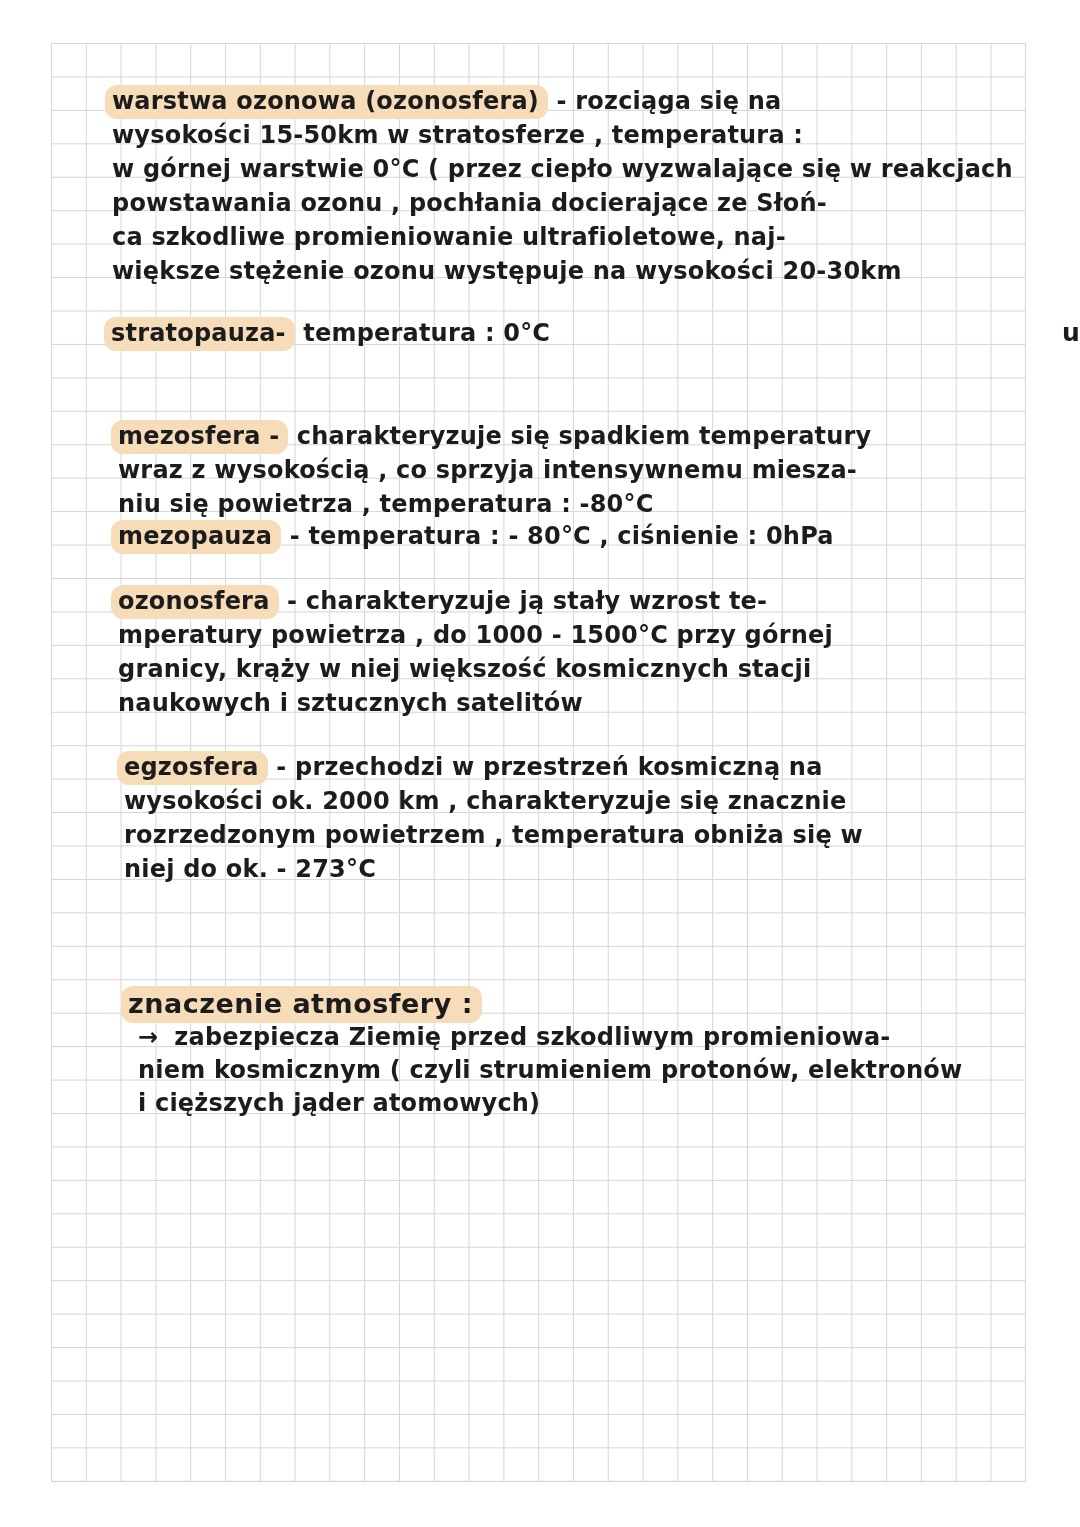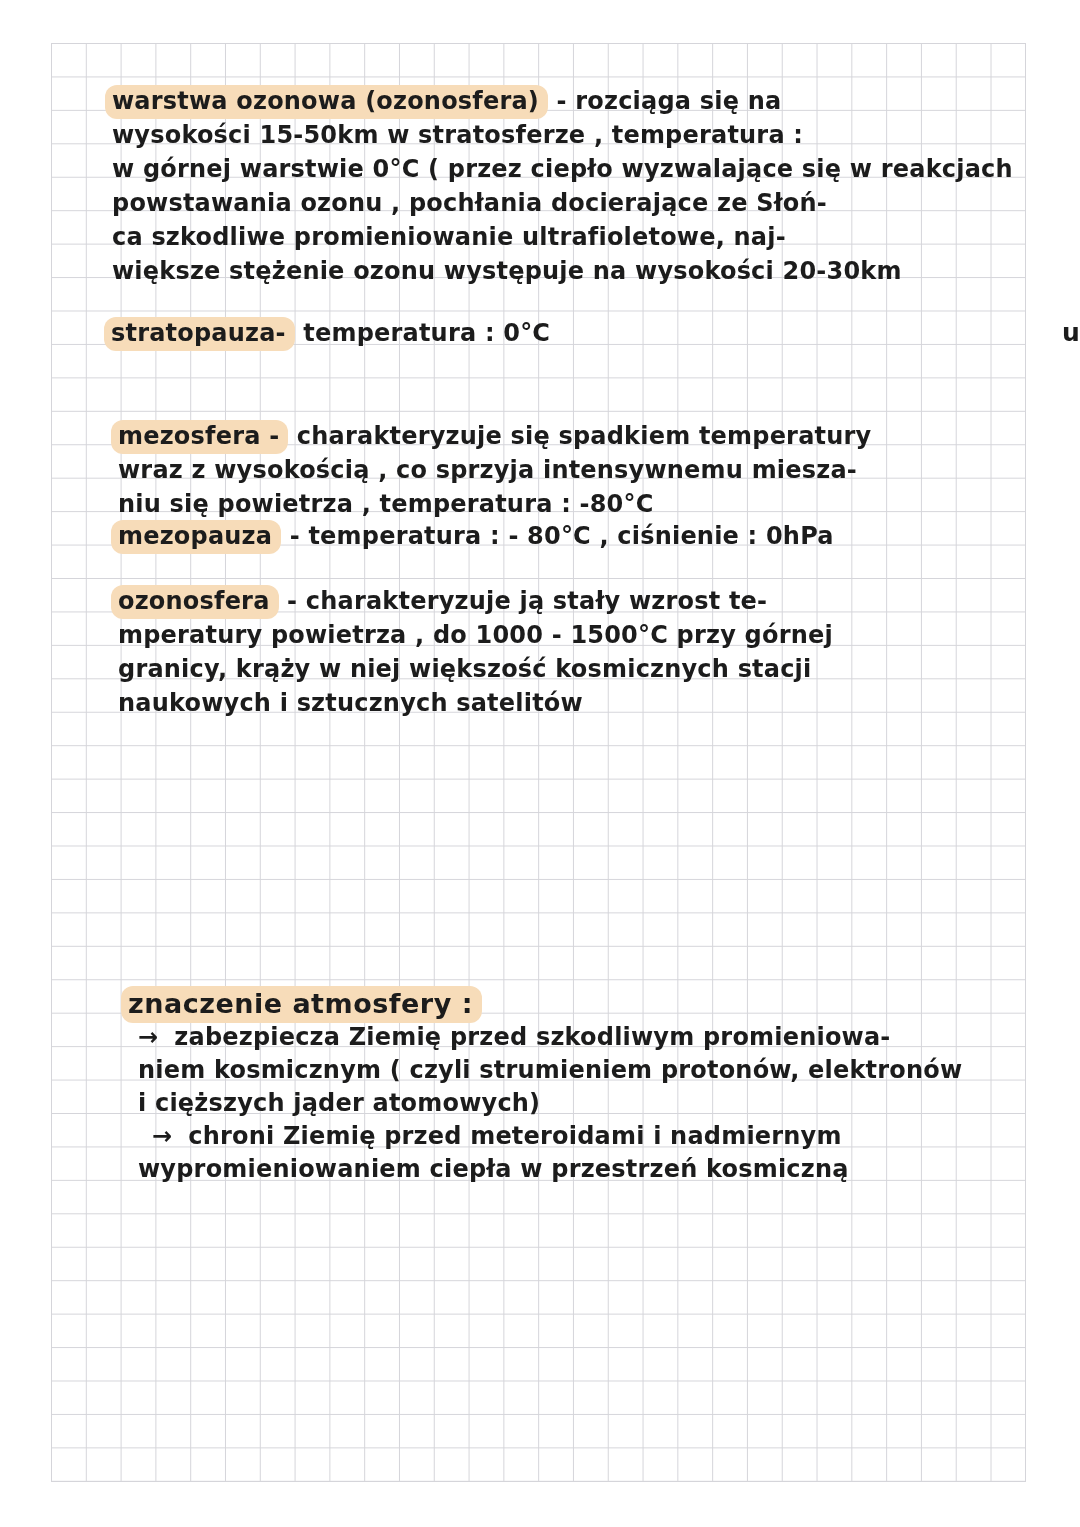--- a/index.html
+++ b/index.html
@@ -102,26 +102,28 @@
 wraz z wysokością , co sprzyja intensywnemu miesza-
 niu się powietrza , temperatura :  -80°C</span></div>
 
   <div class="para" id="sec-3"><span class="hl">mezopauza</span><span> -   temperatura : - 80°C , ciśnienie : 0hPa</span></div>
 
   <div class="para" id="sec-4"><span class="hl">ozonosfera</span><span> -   charakteryzuje ją stały wzrost te-
 mperatury powietrza , do 1000 - 1500°C przy górnej
 granicy, krąży w niej większość kosmicznych stacji
 naukowych i sztucznych satelitów</span></div>
 
+  <div class="para" id="sec-5"><span class="hl">egzosfera</span><span> -   przechodzi w przestrzeń kosmiczną na
+wysokości ok. 2000 km , charakteryzuje się znacznie
+rozrzedzonym powietrzem , temperatura obniża się w
+niej do ok. - 273°C</span></div>
 
   <div class="heading"><span class="hl">znaczenie atmosfery :</span></div>
 
   <div class="bullets">
     <div class="bullet"><span class="arrow">→</span><span class="btext">zabezpiecza Ziemię przed szkodliwym promieniowa-
 niem kosmicznym ( czyli strumieniem protonów, elektronów
 i cięższych jąder atomowych)</span></div>
-    <div class="bullet"><span class="arrow">→</span><span class="btext">chroni Ziemię przed meteroidami i nadmiernym
-wypromieniowaniem ciepła w przestrzeń kosmiczną</span></div>
   </div>
 
   <div class="stray-mark">u</div>
 
 </div>
 
 </body></html>

